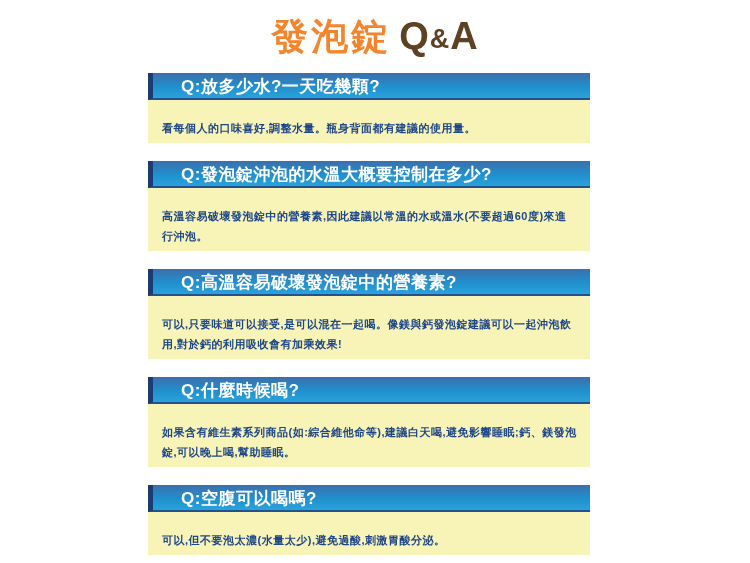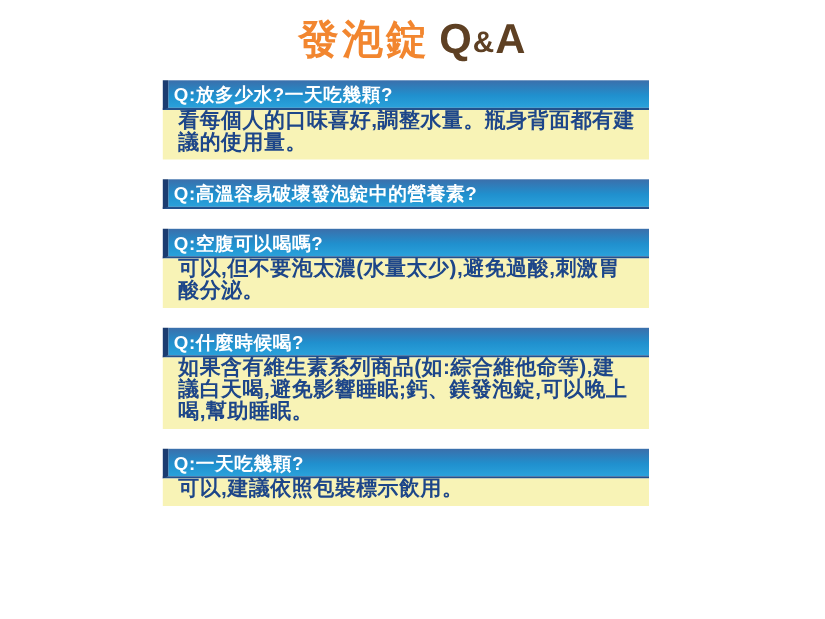--- a/index.html
+++ b/index.html
@@ -59,65 +59,70 @@
   }
   .q-bar{
     height:27px;
     line-height:27px;
     background:linear-gradient(to bottom, var(--bar-top) 0%, var(--bar-mid) 55%, var(--bar-bottom) 100%);
     border-left:5px solid var(--bar-edge);
     border-bottom:2px solid var(--bar-underline);
     color:#ffffff;
     font-weight:bold;
     font-size:17px;
-    padding-left:5px;
+    padding-left:28px;
     box-sizing:border-box;
     letter-spacing:0.5px;
     white-space:nowrap;
     overflow:hidden;
   }
   .a-box{
     background:var(--answer-bg);
     color:var(--answer-text);
     font-weight:bold;
-    font-size:19px;
+    font-size:11px;
     line-height:20px;
-    padding:0 12px 5px 14px;
+    padding:18px 12px 5px 14px;
     letter-spacing:0.5px;
   }
 </style>
 </head>
 <body>
 
 <div class="page">
 
   <div class="title">
     <span class="brand">發泡錠</span><span class="qa"><span>Q</span><span class="amp">&amp;</span><span>A</span></span>
   </div>
 
   <div class="content">
 
     <div class="qa-block">
       <div class="q-bar">Q:放多少水?一天吃幾顆?</div>
       <div class="a-box">看每個人的口味喜好,調整水量。瓶身背面都有建議的使用量。</div>
     </div>
 
+    <div class="qa-block">
+      <div class="q-bar">Q:發泡錠沖泡的水溫大概要控制在多少?</div>
+      <div class="a-box">高溫容易破壞發泡錠中的營養素,因此建議以常溫的水或溫水(不要超過60度)來進行沖泡。</div>
+    </div>
 
     <div class="qa-block">
       <div class="q-bar">Q:高溫容易破壞發泡錠中的營養素?</div>
+      <div class="a-box">可以,只要味道可以接受,是可以混在一起喝。像鎂與鈣發泡錠建議可以一起沖泡飲用,對於鈣的利用吸收會有加乘效果!</div>
+    </div>
+
+    <div class="qa-block">
+      <div class="q-bar">Q:什麼時候喝?</div>
+      <div class="a-box">如果含有維生素系列商品(如:綜合維他命等),建議白天喝,避免影響睡眠;鈣、鎂發泡錠,可以晚上喝,幫助睡眠。</div>
     </div>
 
     <div class="qa-block">
       <div class="q-bar">Q:空腹可以喝嗎?</div>
       <div class="a-box">可以,但不要泡太濃(水量太少),避免過酸,刺激胃酸分泌。</div>
-    </div>
-
-    <div class="qa-block">
-      <div class="q-bar">Q:什麼時候喝?</div>
-      <div class="a-box">如果含有維生素系列商品(如:綜合維他命等),建議白天喝,避免影響睡眠;鈣、鎂發泡錠,可以晚上喝,幫助睡眠。</div>
     </div>
 
     <div class="qa-block">
       <div class="q-bar">Q:一天吃幾顆?</div>
       <div class="a-box">可以,建議依照包裝標示飲用。</div>
     </div>
 
   </div>
 </div>
 

